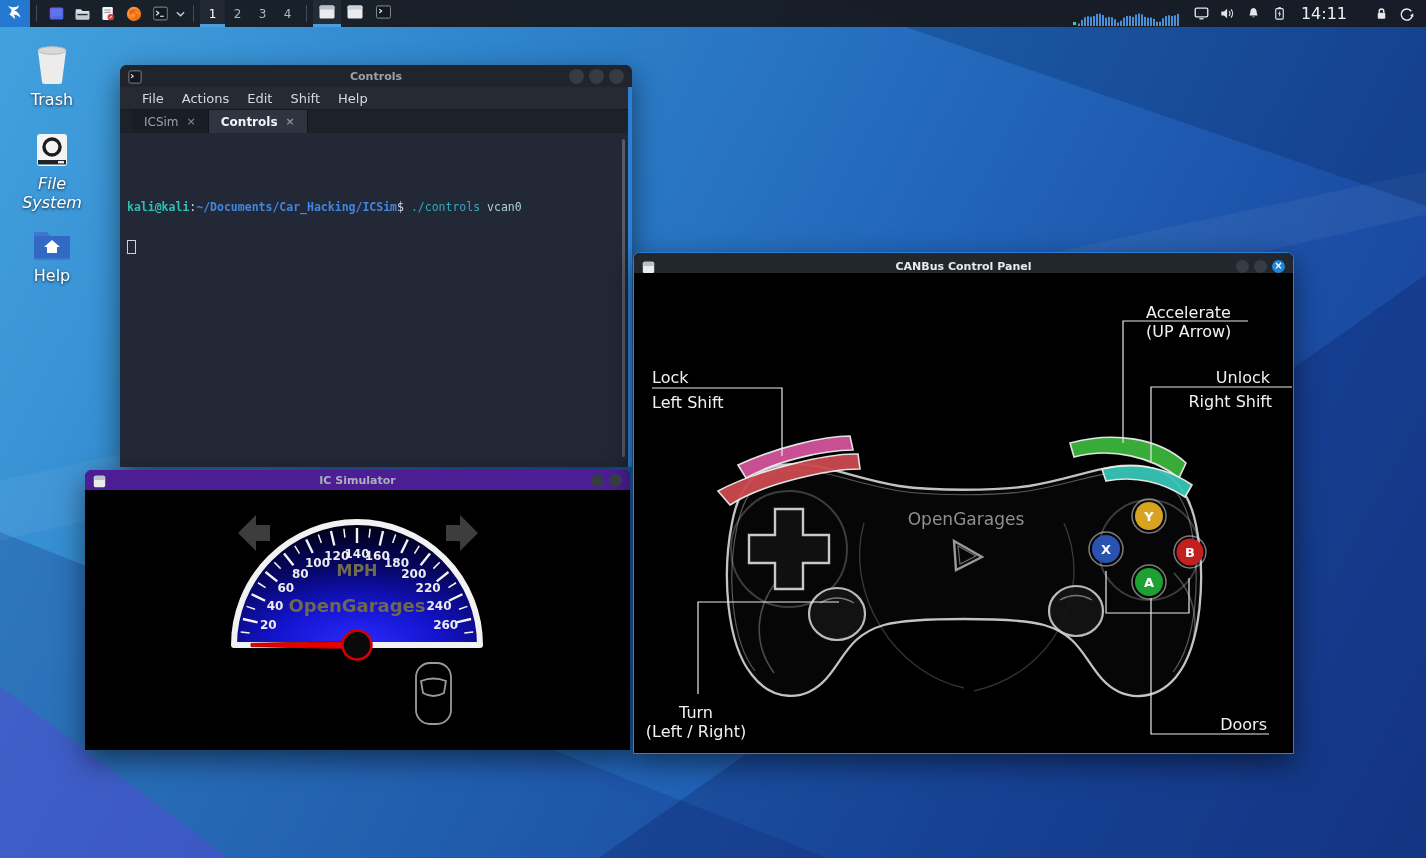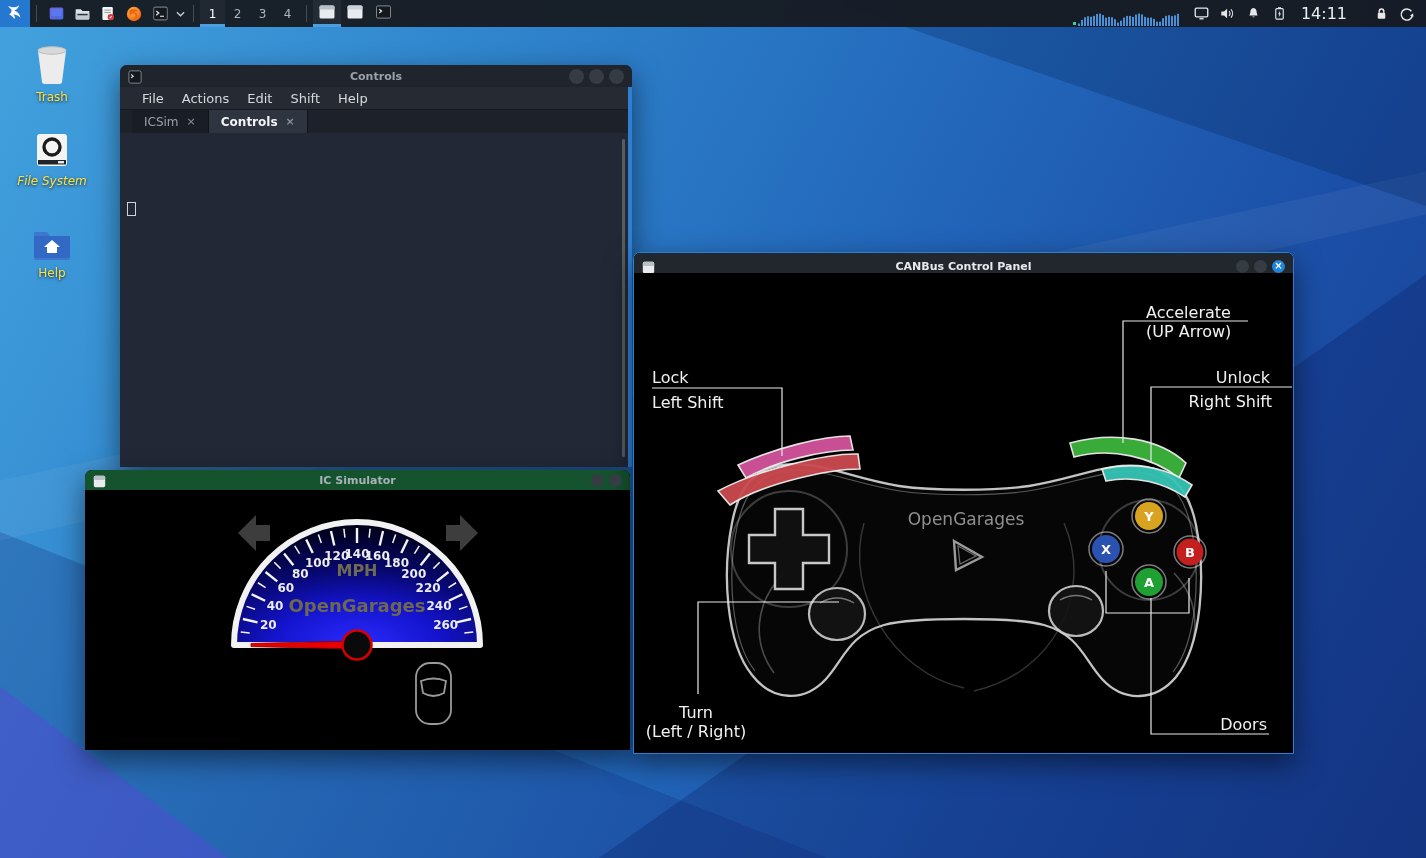--- a/index.html
+++ b/index.html
@@ -29,21 +29,21 @@
   .ws{width:25px;display:flex;align-items:center;justify-content:center;
     color:#aeb5bd;font-size:12px;}
   .ws.active{color:#ffffff;box-shadow:inset 0 -3px 0 #4b9fe0;background:rgba(255,255,255,.04);}
   .taskbtn{width:28px;display:flex;align-items:center;justify-content:center;}
   .taskbtn.active{background:#232b35;box-shadow:inset 0 -3px 0 #4b9fe0;}
   .tray{margin-left:auto;display:flex;align-items:center;}
   .tray-graph{align-self:flex-end;margin:0 8px 1px 0;}
   .clock{padding:0 8px;color:#eceff2;font-size:16px;}
 
   
-  .dicon{position:absolute;width:76px;text-align:center;color:#fde047;font-size:12px;
+  .dicon{position:absolute;width:76px;text-align:center;color:#ffffff;font-size:16px;
     text-shadow:0 1px 3px rgba(0,0,0,.8);}
   .dicon svg{display:block;margin:0 auto 4px auto;}
   .dicon.trash{left:14px;top:44px;}
   .dicon.fs{left:14px;top:132px;font-style:italic;}
   .dicon.home{left:14px;top:226px;}
 
   
   .window{position:absolute;border-radius:7px 7px 0 0;overflow:hidden;
     box-shadow:0 10px 28px rgba(0,0,0,.5);}
   .titlebar{height:22px;display:flex;align-items:center;padding:0 8px;position:relative;}
@@ -77,21 +77,21 @@
   .c-path{color:#4186e0;font-weight:bold;}
   .c-cmd{color:#31a8bc;}
   .c-arg{color:#a9d3d6;}
   .c-bold{color:#eceff1;font-weight:bold;}
   .blankline{height:12.6px;}
   .cursor{display:inline-block;width:7px;height:12px;border:1px solid #cfd3d8;
     vertical-align:text-bottom;margin-top:1px;}
 
   
   .icsim{left:85px;top:470px;width:545px;height:280px;background:#000;}
-  .icsim .titlebar{background:#14532d;color:#a9b1b9;height:20px;}
+  .icsim .titlebar{background:#4c1d95;color:#a9b1b9;height:20px;}
   .icsim .content{position:absolute;left:0;top:20px;right:0;bottom:0;background:#000;}
   .gauge-num{font-family:"DejaVu Sans",sans-serif;font-size:12px;font-weight:bold;fill:#ececec;}
 
   
   .canbus{left:633px;top:252px;width:659px;height:500px;background:#000;
     border:1px solid #2e7fd4;border-radius:7px 7px 0 0;}
   .canbus .titlebar{background:#22272e;color:#e8eaec;height:26px;}
   .canbus .content{position:absolute;left:0;top:20px;right:0;bottom:0;background:#000;}
   .cb-label{font-family:"DejaVu Sans",sans-serif;font-size:16px;fill:#f2f2f2;}
   .cb-btnletter{font-family:"DejaVu Sans",sans-serif;font-size:13px;font-weight:bold;fill:#fff;}
@@ -371,20 +371,21 @@
         <span>ICSim</span>
         <span class="tclose">×</span>
       </div>
       <div class="tab active">
         <span>Controls</span>
         <span class="tclose">×</span>
       </div>
     </div>
     <div class="viewport">
       <div class="blankline"></div>
+      <div><span class="c-user">kali@kali</span><span class="c-fg">:</span><span class="c-path">~/Documents/Car_Hacking/ICSim</span><span class="c-fg">$ </span><span class="c-cmd">./controls </span><span class="c-arg">vcan0</span></div>
       <div><span class="cursor"></span></div>
     </div>
     <div class="sb-thumb"></div>
     <div class="accent-edge"></div>
   </div>
 
   <div class="window icsim">
     <div class="titlebar">
       <span class="ticon">
         <svg width="13" height="13" viewBox="0 0 16 16">

